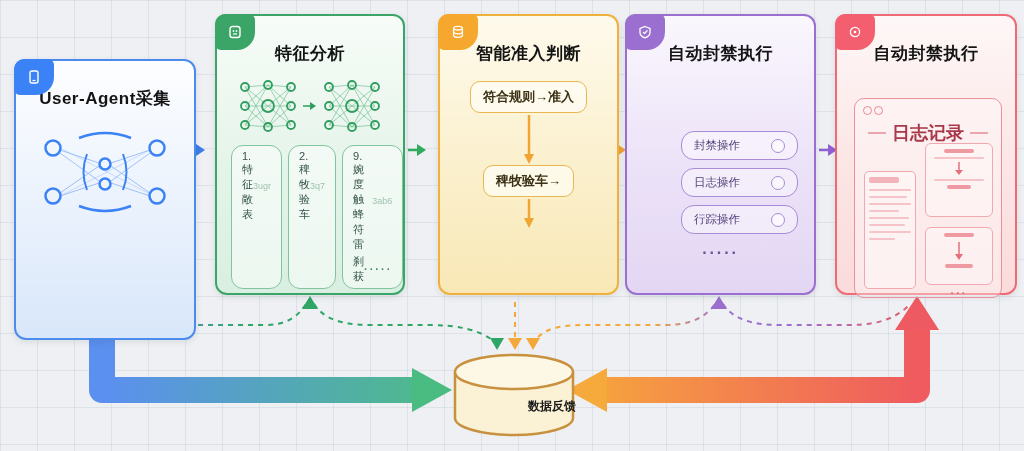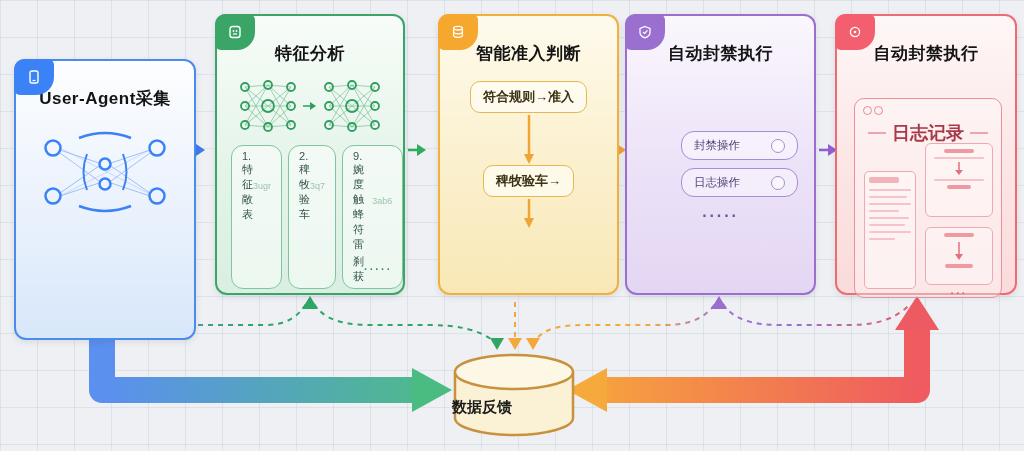--- a/index.html
+++ b/index.html
@@ -59,22 +59,22 @@
   .minidoc{position:absolute;left:9px;top:72px;width:52px;height:118px;border:1px solid #f0a9b0;border-radius:5px;background:rgba(255,255,255,.4);padding:5px 4px;box-sizing:border-box;}
   .minidoc .pill{width:30px;height:6px;background:#f2b3ba;border-radius:2px;margin-bottom:6px;}
   .rline{height:2px;background:#f5c3c8;border-radius:1px;margin-bottom:5px;}
   .rbox{position:absolute;border:1px solid #f0a9b0;border-radius:6px;background:rgba(255,255,255,.35);padding:5px 6px;box-sizing:border-box;}
   .rb1{left:70px;top:44px;width:68px;height:74px;}
   .rb2{left:70px;top:128px;width:68px;height:58px;}
   .cbar{height:4px;background:#ef9aa3;border-radius:2px;margin:0 auto 4px;}
   .lp-dots{position:absolute;left:70px;top:188px;width:68px;text-align:center;color:#d16872;font-weight:700;letter-spacing:2px;font-size:11px;}
   .redarrow{display:block;margin:2px auto;}
   
-  .dblabel{position:absolute;left:452px;top:398px;width:124px;text-align:left;
-    font-size:15px;font-weight:700;color:#1a1a1a;}
+  .dblabel{position:absolute;left:452px;top:398px;width:124px;text-align:right;
+    font-size:12px;font-weight:700;color:#1a1a1a;}
 </style>
 </head>
 <body>
 
 <div class="canvas">
 
   <svg class="overlay" width="1024" height="451">
     <defs>
       <linearGradient id="gradLeft" gradientUnits="userSpaceOnUse" x1="102" y1="390" x2="452" y2="390">
         <stop offset="0" stop-color="#5b8ff0"></stop>
@@ -326,20 +326,24 @@
     <div class="title">自动封禁执行</div>
     <div class="ops">
       <div class="op">
           <span>封禁操作</span>
           <span class="opcircle"></span>
         </div>
       <div class="op">
           <span>日志操作</span>
           <span class="opcircle"></span>
         </div>
+      <div class="op">
+          <span>行踪操作</span>
+          <span class="opcircle"></span>
+        </div>
     </div>
     <div class="opdots">·····</div>
   </div>
 
   <div class="card c5">
     <div class="badge">
       <svg width="14" height="14" viewBox="0 0 14 14" fill="none" stroke="#fff" stroke-width="1.3">
           <circle cx="7" cy="7" r="4.6"></circle>
           <circle cx="7" cy="7" r="1.3" fill="#fff" stroke="none"></circle>
         </svg>

